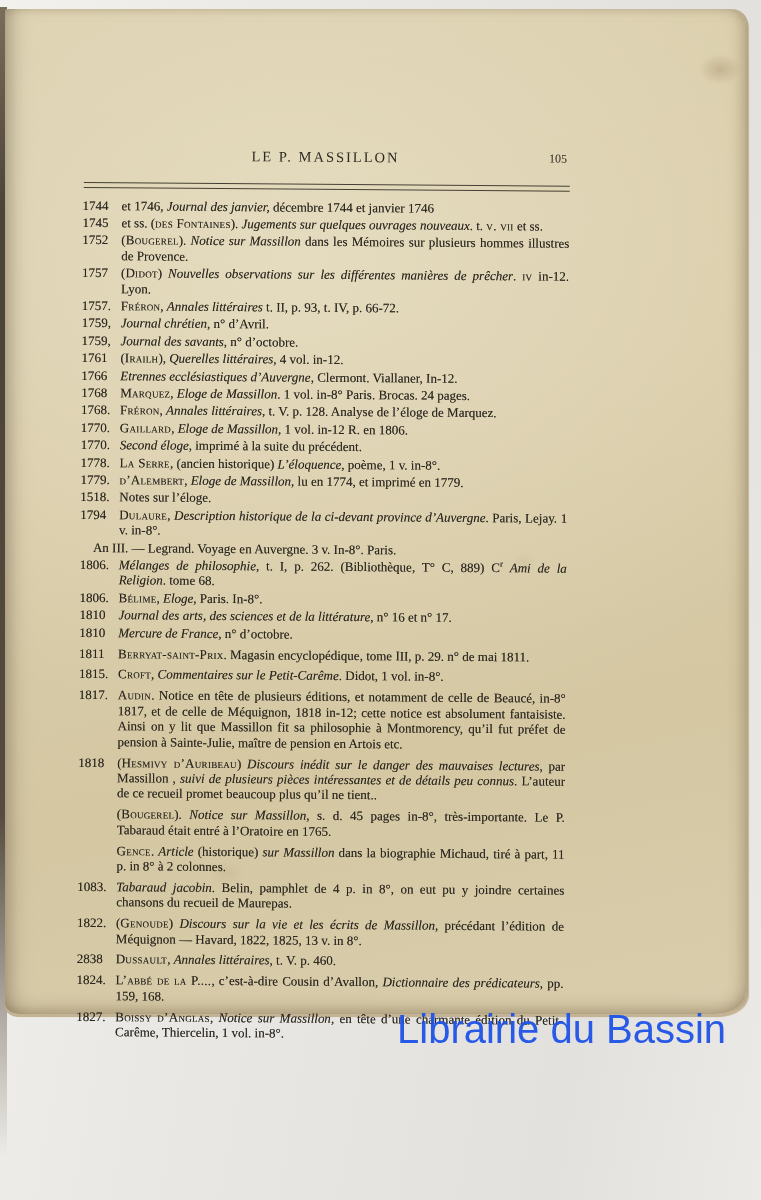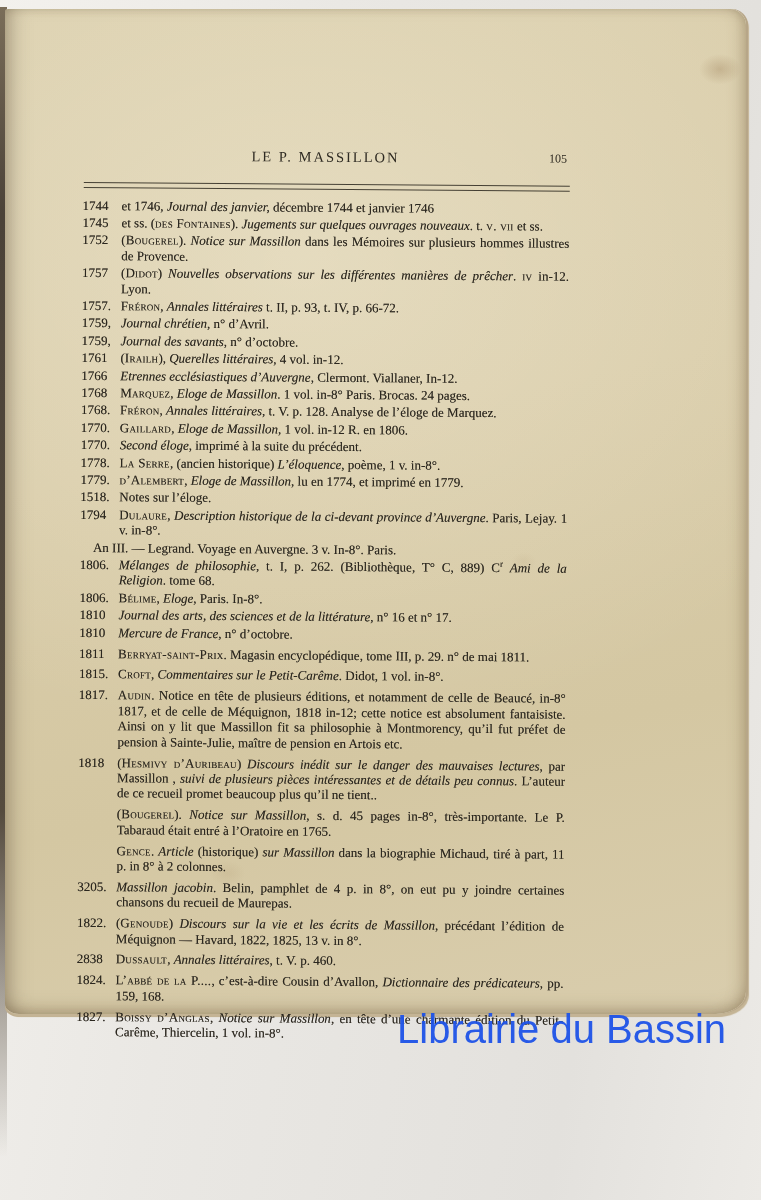--- a/index.html
+++ b/index.html
@@ -101,21 +101,21 @@
           <div class="entry"><span class="year">1806.</span><span class="it">Mélanges de philosophie</span><span class="pl">, t. I, p. 262. (Bibliothèque, T° C, 889) C</span><span class="sup">r</span><span class="pl"> </span><span class="it">Ami de la Religion</span><span class="pl">. tome 68.</span></div>
           <div class="entry"><span class="year">1806.</span><span class="sc">Bélime</span><span class="pl">, </span><span class="it">Eloge</span><span class="pl">, Paris. In-8°.</span></div>
           <div class="entry"><span class="year">1810</span><span class="it">Journal des arts, des sciences et de la littérature</span><span class="pl">, n° 16 et n° 17.</span></div>
           <div class="entry"><span class="year">1810</span><span class="it">Mercure de France</span><span class="pl">, n° d’octobre.</span></div>
           <div class="entry mt"><span class="year">1811</span><span class="sc">Berryat-saint-Prix</span><span class="pl">. Magasin encyclopédique, tome III, p. 29. n° de mai 1811.</span></div>
           <div class="entry mt"><span class="year">1815.</span><span class="sc">Croft</span><span class="pl">, </span><span class="it">Commentaires sur le Petit-Carême</span><span class="pl">. Didot, 1 vol. in-8°.</span></div>
           <div class="entry mt"><span class="year">1817.</span><span class="sc">Audin</span><span class="pl">. Notice en tête de plusieurs éditions, et notamment de celle de Beaucé, in-8° 1817, et de celle de Méquignon, 1818 in-12; cette notice est absolument fantaisiste. Ainsi on y lit que Massillon  fit sa philosophie à Montmorency, qu’il fut préfet de pension à Sainte-Julie, maître de pension en Artois etc.</span></div>
           <div class="entry mt"><span class="year">1818</span><span class="pl">(</span><span class="sc">Hesmivy d’Auribeau</span><span class="pl">) </span><span class="it">Discours inédit sur le danger des mauvaises lectures</span><span class="pl">, par Massillon , </span><span class="it">suivi de plusieurs pièces intéressantes et de détails peu connus</span><span class="pl">. L’auteur de ce recueil promet beaucoup plus qu’il ne tient..</span></div>
           <div class="entry sub mt"><span class="pl">(</span><span class="sc">Bougerel</span><span class="pl">). </span><span class="it">Notice sur Massillon</span><span class="pl">, s. d. 45 pages in-8°, très-importante. Le P. Tabaraud était entré à l’Oratoire en 1765.</span></div>
           <div class="entry sub mt"><span class="sc">Gence</span><span class="pl">. </span><span class="it">Article</span><span class="pl"> (historique) </span><span class="it">sur Massillon</span><span class="pl"> dans la biographie  Michaud, tiré à part, 11 p. in 8° à 2 colonnes.</span></div>
-          <div class="entry mt"><span class="year">3205.</span><span class="it">Massillon jacobin</span><span class="pl">. Belin, pamphlet de 4 p. in 8°,  on eut pu y joindre certaines chansons du recueil de Maurepas.</span></div>
+          <div class="entry mt"><span class="year">1083.</span><span class="it">Tabaraud jacobin</span><span class="pl">. Belin, pamphlet de 4 p. in 8°,  on eut pu y joindre certaines chansons du recueil de Maurepas.</span></div>
           <div class="entry mt"><span class="year">1822.</span><span class="pl">(</span><span class="sc">Genoude</span><span class="pl">) </span><span class="it">Discours sur la vie et les écrits de Massillon</span><span class="pl">, précédant l’édition de Méquignon — Havard, 1822, 1825, 13 v. in 8°.</span></div>
           <div class="entry mt"><span class="year">2838</span><span class="sc">Dussault</span><span class="pl">, </span><span class="it">Annales littéraires</span><span class="pl">, t. V. p. 460.</span></div>
           <div class="entry mt"><span class="year">1824.</span><span class="sc">L’abbé de la P....</span><span class="pl">, c’est-à-dire Cousin d’Avallon, </span><span class="it">Dictionnaire des prédicateurs</span><span class="pl">, pp. 159, 168.</span></div>
           <div class="entry mt"><span class="year">1827.</span><span class="sc">Boissy d’Anglas</span><span class="pl">, </span><span class="it">Notice sur Massillon</span><span class="pl">, en tête d’une charmante édition du Petit-Carême, Thiercelin, 1 vol. in-8°.</span></div>
         </div>
 
     </div>
   </div>
 
   <div class="watermark" style="color: rgb(30, 83, 232);">Librairie du Bassin</div>

